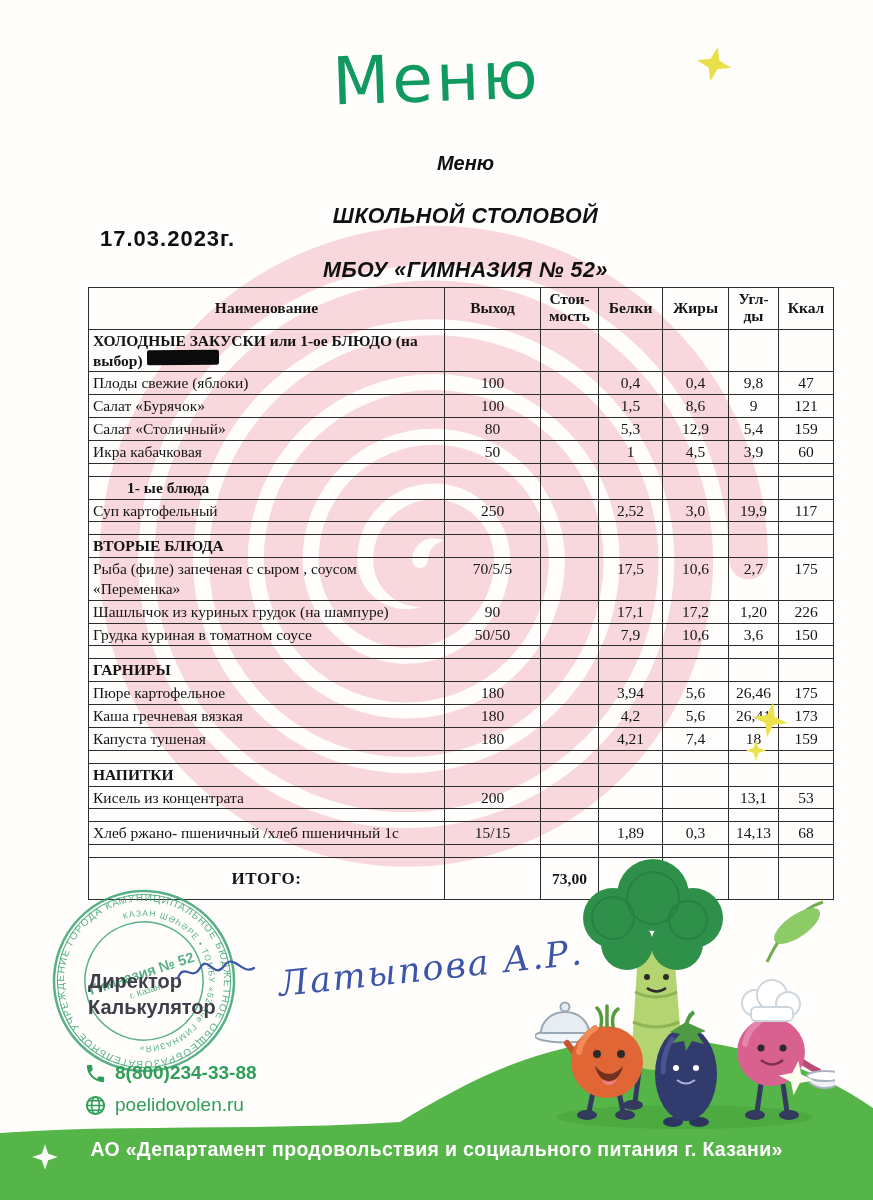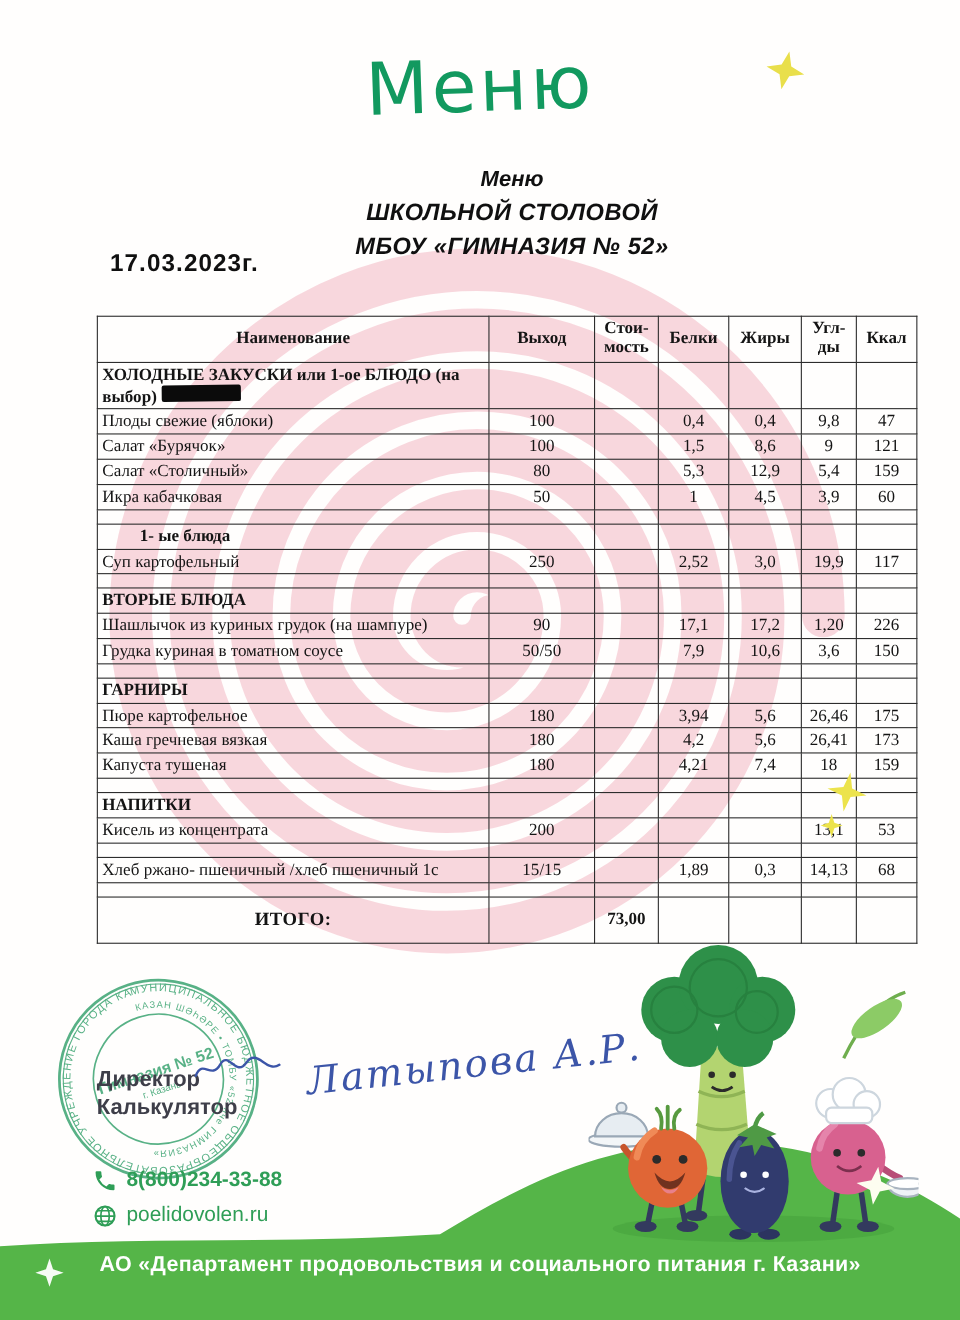--- a/index.html
+++ b/index.html
@@ -10,21 +10,21 @@
   
   .spiral { position:absolute; left:55px; top:195px; width:730px; height:730px; }
 
   
   .logo-title { position:absolute; top:40px; left:0; width:100%; text-align:center;
     font-family:"DejaVu Sans",sans-serif; font-size:66px; color:#12995f;
     letter-spacing:3px; transform:rotate(-2deg); }
   .subtitle { position:absolute; top:148px; left:0; width:100%; text-align:center;
     padding-left:58px; font-weight:bold; font-style:italic; color:#101010; }
   .subtitle .l1 { font-size:20px; line-height:1.5; }
-  .subtitle .l2, .subtitle .l3 { font-size:21.5px; line-height:1.45; letter-spacing:0.5px; }
+  .subtitle .l2, .subtitle .l3 { font-size:21.5px; line-height:1.45; letter-spacing:0.5px;margin-top:23px; }
   .date { position:absolute; top:226px; left:100px; font-size:22px; font-weight:bold;
     color:#101010; letter-spacing:1px; }
 
   
   .menu-table { position:absolute; top:287px; left:88px; width:745px; border-collapse:collapse;
     table-layout:fixed; font-family:"Liberation Serif",serif; font-size:15.5px; color:#141414; }
   .menu-table th, .menu-table td { border:1.4px solid #2d2d2d; }
   .menu-table th { font-weight:bold; text-align:center; vertical-align:middle;
     white-space:pre-line; padding:2px 2px 4px; line-height:1.12; }
   .menu-table td { padding:1px 4px; vertical-align:top; line-height:1.28; }
@@ -193,20 +193,29 @@
         <tr class="section">
           <td class="name-cell">ВТОРЫЕ БЛЮДА</td>
           <td class="num-cell"></td>
           <td class="num-cell"></td>
           <td class="num-cell"></td>
           <td class="num-cell"></td>
           <td class="num-cell"></td>
           <td class="num-cell"></td>
         </tr>
         <tr class="item">
+          <td class="name-cell">Рыба (филе) запеченая с сыром , соусом «Переменка»</td>
+          <td class="num-cell">70/5/5</td>
+          <td class="num-cell"></td>
+          <td class="num-cell">17,5</td>
+          <td class="num-cell">10,6</td>
+          <td class="num-cell">2,7</td>
+          <td class="num-cell">175</td>
+        </tr>
+        <tr class="item">
           <td class="name-cell">Шашлычок из куриных грудок (на шампуре)</td>
           <td class="num-cell">90</td>
           <td class="num-cell"></td>
           <td class="num-cell">17,1</td>
           <td class="num-cell">17,2</td>
           <td class="num-cell">1,20</td>
           <td class="num-cell">226</td>
         </tr>
         <tr class="item">
           <td class="name-cell">Грудка куриная в томатном соусе</td>

